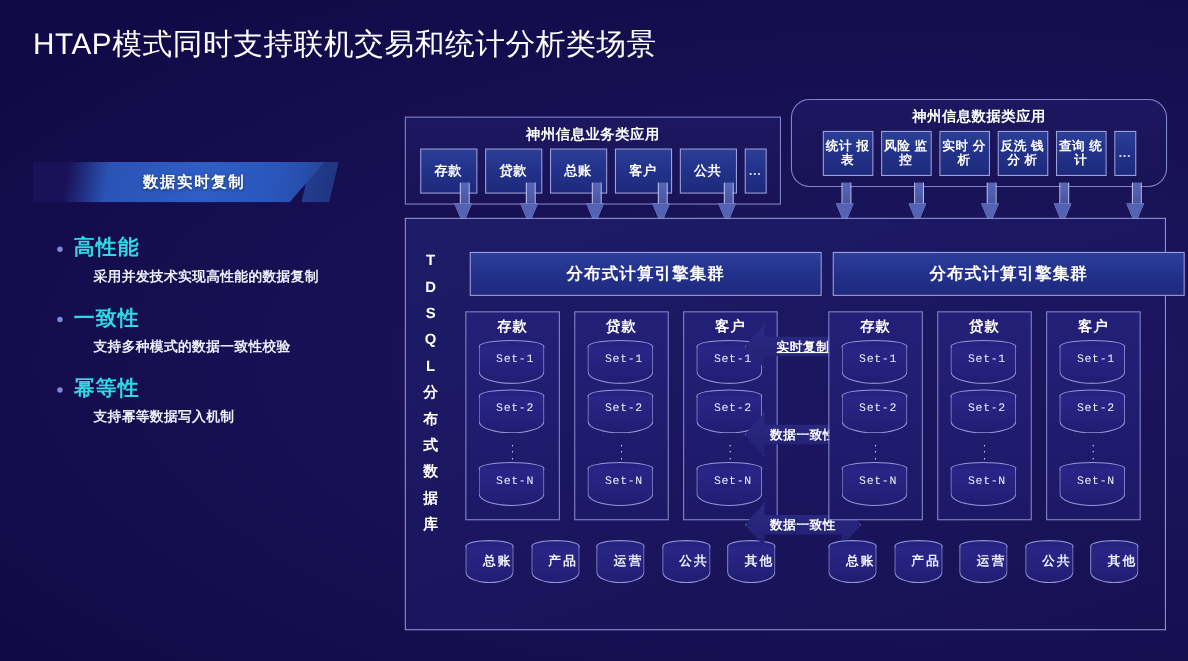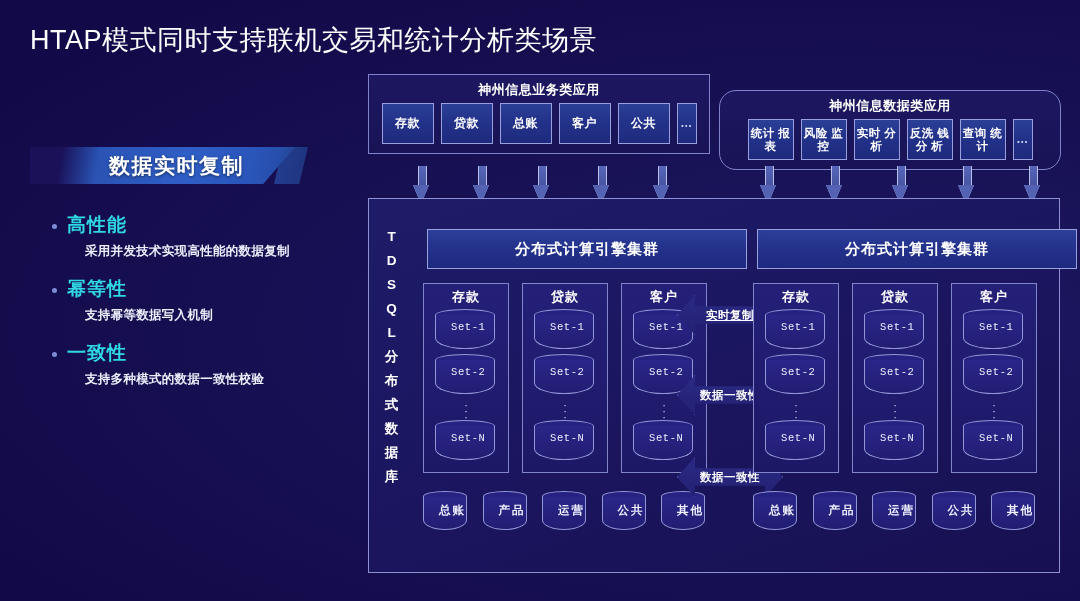--- a/index.html
+++ b/index.html
@@ -33,21 +33,21 @@
   }
   .ribbon .edge{
     position:absolute;right:-13px;top:0;width:34px;height:37px;
     background:linear-gradient(100deg,#2a4ea8 0%, #20408c 100%);
     clip-path:polygon(26% 0, 100% 0, 74% 100%, 0 100%);
     opacity:.75;
   }
   .ribbon .txt{
     position:absolute;left:0;top:0;width:100%;height:100%;
     display:flex;align-items:center;justify-content:center;
-    font-size:21px;font-weight:700;letter-spacing:1.5px;
+    font-size:14px;font-weight:700;letter-spacing:1.5px;
     text-shadow:0 1px 3px rgba(0,0,0,.5);
     padding-left:28px;box-sizing:border-box;
   }
 
   
   .bullets{position:absolute;left:52px;top:196px;width:300px;}
   .blk{margin-bottom:11px;}
   .bl-head{display:flex;align-items:center;gap:10px;margin-top:16px;}
   .dot{width:5px;height:5px;border-radius:50%;background:#7d8bd6;flex:none;margin-top:2px;}
   .bl-title{font-size:19px;font-weight:700;color:#2fd8e4;letter-spacing:1px;}
@@ -65,21 +65,21 @@
     border:1px solid #9aa0dd;
     background:linear-gradient(180deg,#2b3f96 0%,#23328a 45%,#1d2a7d 100%);
     display:flex;align-items:center;justify-content:center;
     font-size:12px;font-weight:700;color:#fff;text-align:center;
     line-height:1.12;letter-spacing:.5px;box-sizing:border-box;
   }
   .chip.w1{width:52px;height:41px;}
   .chip.w2{width:46px;height:41px;font-size:11.5px;text-align:center;}
   .chip.dots{width:20px;height:41px;font-size:12px;color:#cfd3f2;}
 
-  #appbox-left{left:368px;top:74px;width:340px;}
+  #appbox-left{left:368px;top:106px;width:340px;}
   #appbox-right{left:719px;top:90px;width:340px;border-radius:17px;}
 
   
   .darrows{position:absolute;display:flex;}
   .darrow{position:relative;width:16px;height:38px;}
   .darrow i{
     position:absolute;left:5px;top:0;width:7px;height:21px;display:block;
     background:linear-gradient(180deg,#5766bb 0%,#46539f 100%);
     border-left:1px solid #b9c0e8;border-right:1px solid #b9c0e8;
   }
@@ -185,30 +185,30 @@
     <div class="blk">
       <div class="bl-head">
         <span class="dot"></span>
         <span class="bl-title">高性能</span>
       </div>
       <div class="bl-sub">采用并发技术实现高性能的数据复制</div>
     </div>
     <div class="blk">
       <div class="bl-head">
         <span class="dot"></span>
-        <span class="bl-title">幂等性</span>
-      </div>
-      <div class="bl-sub">支持幂等数据写入机制</div>
+        <span class="bl-title">一致性</span>
+      </div>
+      <div class="bl-sub">支持多种模式的数据一致性校验</div>
     </div>
     <div class="blk">
       <div class="bl-head">
         <span class="dot"></span>
-        <span class="bl-title">一致性</span>
-      </div>
-      <div class="bl-sub">支持多种模式的数据一致性校验</div>
+        <span class="bl-title">幂等性</span>
+      </div>
+      <div class="bl-sub">支持幂等数据写入机制</div>
     </div>
   </div>
 
   <div class="appbox" id="appbox-left">
     <div class="hd">神州信息业务类应用</div>
     <div class="row">
       <div class="chip w1">存款</div>
       <div class="chip w1">贷款</div>
       <div class="chip w1">总账</div>
       <div class="chip w1">客户</div>

